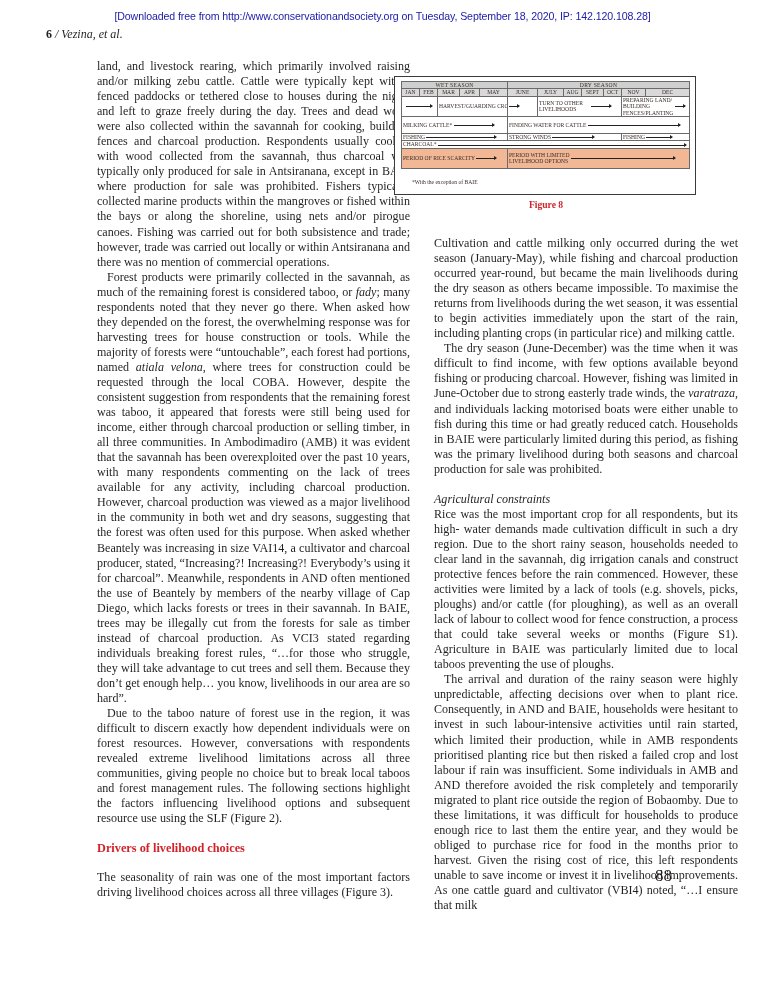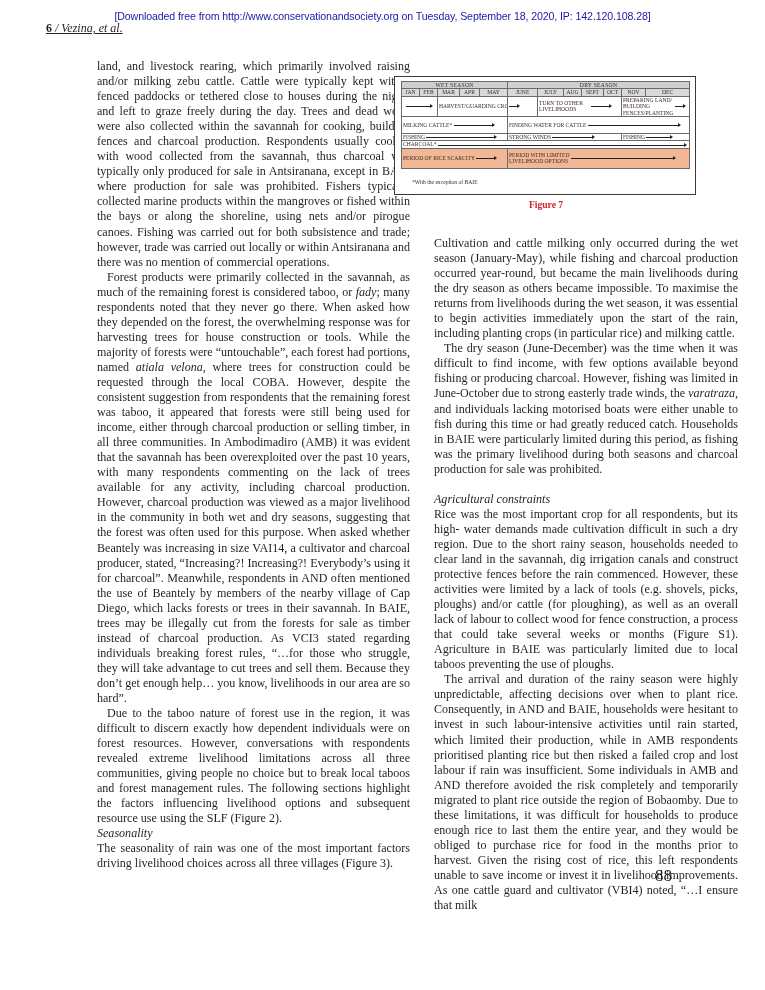--- a/index.html
+++ b/index.html
@@ -1,20 +1,20 @@
 <!DOCTYPE html>
 <html><head>
 <meta charset="utf-8">
 <style>
   html, body { margin: 0; padding: 0; background: #ffffff; }
   body { width: 765px; height: 990px; position: relative; overflow: hidden;
          font-family: "Liberation Serif", serif; color: #231f20; }
   .dl-banner { position: absolute; left: 0; top: 10px; width: 765px; text-align: center;
          font-family: "Liberation Sans", sans-serif; font-size: 10.6px; color: #1a1aa6; letter-spacing: -0.1px; }
-  .running-head { position: absolute; left: 46px; top: 21px; font-size: 12px; text-decoration: underline; }
+  .running-head { position: absolute; left: 46px; top: 27px; font-size: 12px; }
   .running-head .pg { font-weight: bold; }
   .running-head .auth { font-style: italic; }
   .col { position: absolute; font-size: 12.05px; line-height: 15.05px; text-align: justify; margin-left: 40px; }
   .col p { margin: 0; }
   .col p.indent { text-indent: 10px; }
   .col-left { left: 57px; top: 59px; width: 313px; }
   .col-right { left: 394px; top: 236px; width: 304px; }
   .section-head { color: #d2232a; font-weight: bold; font-size: 12.3px; margin-top: 15px !important; margin-bottom: 14px !important; }
   .sub-head { font-weight: normal; font-style: italic; }
   .gap { height: 15px; }
@@ -45,21 +45,21 @@
 <div class="dl-banner">[Downloaded free from http://www.conservationandsociety.org on Tuesday, September 18, 2020, IP: 142.120.108.28]</div>
 
 <div class="running-head">
   <span class="pg">6</span><span class="auth"> / Vezina, et al.</span>
 </div>
 
 <div class="col col-left">
   <p>land, and livestock rearing, which primarily involved raising and/or milking zebu cattle. Cattle were typically kept within fenced paddocks or tethered close to houses during the night, and left to graze freely during the day. Trees and dead wood were also collected within the savannah for cooking, building fences and charcoal production. Respondents usually cooked with wood collected from the savannah, thus charcoal was typically only produced for sale in Antsiranana, except in BAIE where production for sale was prohibited. Fishers typically collected marine products within the mangroves or fished within the bays or along the shoreline, using nets and/or pirogue canoes. Fishing was carried out for both subsistence and trade; however, trade was carried out locally or within Antsiranana and there was no mention of commercial operations.</p>
   <p class="indent"><span>Forest products were primarily collected in the savannah, as much of the remaining forest is considered taboo, or </span><em>fady</em><span>; many respondents noted that they never go there. When asked how they depended on the forest, the overwhelming response was for harvesting trees for house construction or tools. While the majority of forests were “untouchable”, each forest had portions, named </span><em>atiala velona</em><span>, where trees for construction could be requested through the local COBA. However, despite the consistent suggestion from respondents that the remaining forest was taboo, it appeared that forests were still being used for income, either through charcoal production or selling timber, in all three communities. In Ambodimadiro (AMB) it was evident that the savannah has been overexploited over the past 10 years, with many respondents commenting on the lack of trees available for any activity, including charcoal production. However, charcoal production was viewed as a major livelihood in the community in both wet and dry seasons, suggesting that the forest was often used for this purpose. When asked whether Beantely was increasing in size VAI14, a cultivator and charcoal producer, stated, “Increasing?! Increasing?! Everybody’s using it for charcoal”. Meanwhile, respondents in AND often mentioned the use of Beantely by members of the nearby village of Cap Diego, which lacks forests or trees in their savannah. In BAIE, trees may be illegally cut from the forests for sale as timber instead of charcoal production. As VCI3 stated regarding individuals breaking forest rules, “…for those who struggle, they will take advantage to cut trees and sell them. Because they don’t get enough help… you know, livelihoods in our area are so hard”.</span></p>
   <p class="indent">Due to the taboo nature of forest use in the region, it was difficult to discern exactly how dependent individuals were on forest resources. However, conversations with respondents revealed extreme livelihood limitations across all three communities, giving people no choice but to break local taboos and forest management rules. The following sections highlight the factors influencing livelihood options and subsequent resource use using the SLF (Figure 2).</p>
-  <p class="sub-head">Seasonality</p>
+  <p class="section-head">Drivers of livelihood choices</p>
   <p>The seasonality of rain was one of the most important factors driving livelihood choices across all three villages (Figure 3).</p>
 </div>
 
 <div class="figure">
   <div class="cal">
     <table>
       <colgroup>
         <col style="width:18px">
           <col style="width:18px">
           <col style="width:22px">
@@ -115,21 +115,21 @@
         <td colspan="5"><span>PERIOD OF RICE SCARCITY</span> <span class="arrow" style="width:20px"></span></td>
         <td colspan="7" style="white-space:normal"><span style="display:inline-block;width:62px;vertical-align:middle">PERIOD WITH LIMITED LIVELIHOOD OPTIONS</span><span class="arrow" style="width:104px"></span></td>
       </tr>
     </tbody>
       </table>
   </div>
   <div class="foot-note">*With the exception of BAIE</div>
 </div>
 
 <div class="fig-caption">
-  <div>Figure 7</div>
+  <div>Figure 8</div>
 </div>
 
 <div class="col col-right">
   <p>Cultivation and cattle milking only occurred during the wet season (January-May), while fishing and charcoal production occurred year-round, but became the main livelihoods during the dry season as others became impossible. To maximise the returns from livelihoods during the wet season, it was essential to begin activities immediately upon the start of the rain, including planting crops (in particular rice) and milking cattle.</p>
   <p class="indent"><span>The dry season (June-December) was the time when it was difficult to find income, with few options available beyond fishing or producing charcoal. However, fishing was limited in June-October due to strong easterly trade winds, the </span><em>varatraza</em><span>, and individuals lacking motorised boats were either unable to fish during this time or had greatly reduced catch. Households in BAIE were particularly limited during this period, as fishing was the primary livelihood during both seasons and charcoal production for sale was prohibited.</span></p>
   <div class="gap"></div>
   <p class="sub-head">Agricultural constraints</p>
   <p>Rice was the most important crop for all respondents, but its high- water demands made cultivation difficult in such a dry region. Due to the short rainy season, households needed to clear land in the savannah, dig irrigation canals and construct protective fences before the rain commenced. However, these activities were limited by a lack of tools (e.g. shovels, picks, ploughs) and/or cattle (for ploughing), as well as an overall lack of labour to collect wood for fence construction, a process that could take several weeks or months (Figure S1). Agriculture in BAIE was particularly limited due to local taboos preventing the use of ploughs.</p>
   <p class="indent">The arrival and duration of the rainy season were highly unpredictable, affecting decisions over when to plant rice. Consequently, in AND and BAIE, households were hesitant to invest in such labour-intensive activities until rain started, which limited their production, while in AMB respondents prioritised planting rice but then risked a failed crop and lost labour if rain was insufficient. Some individuals in AMB and AND therefore avoided the risk completely and temporarily migrated to plant rice outside the region of Bobaomby. Due to these limitations, it was difficult for households to produce enough rice to last them the entire year, and they would be obliged to purchase rice for food in the months prior to harvest. Given the rising cost of rice, this left respondents unable to save income or invest it in livelihood improvements. As one cattle guard and cultivator (VBI4) noted, “…I ensure that milk</p>
 </div>

